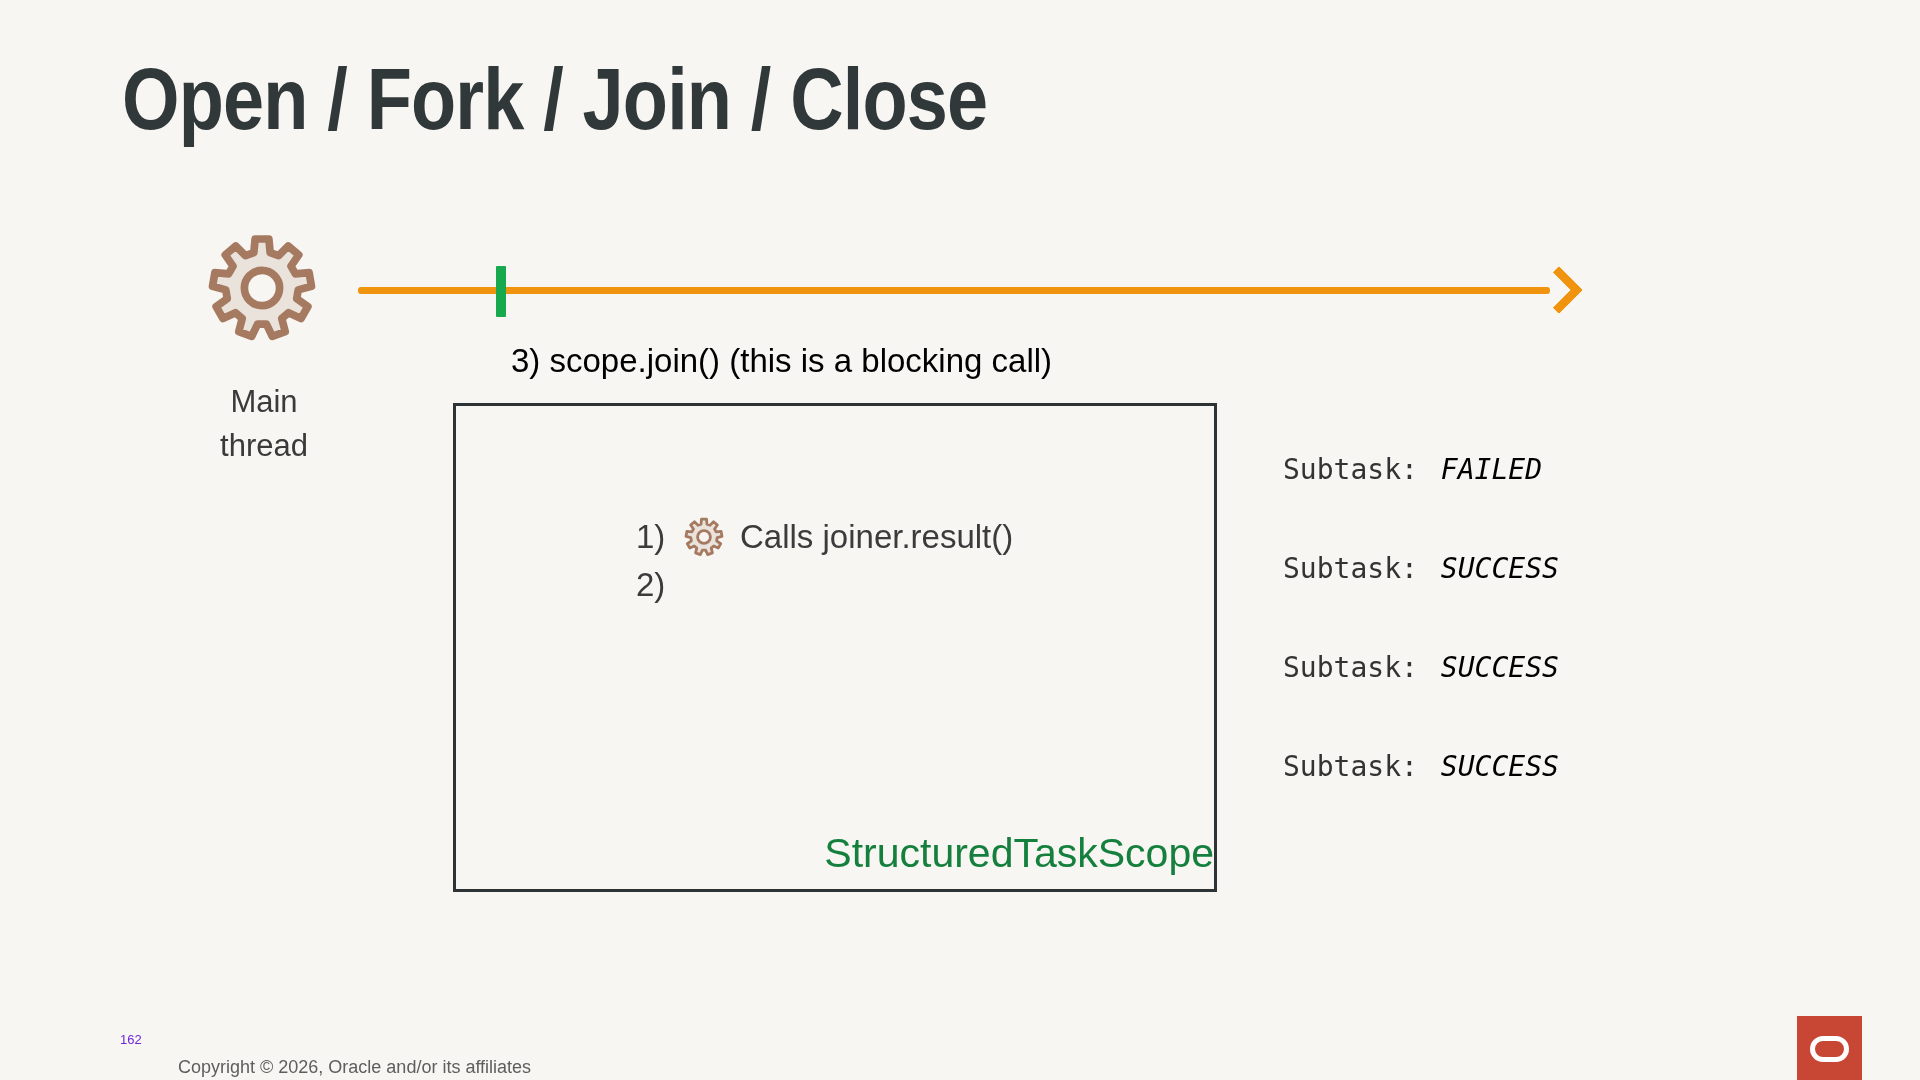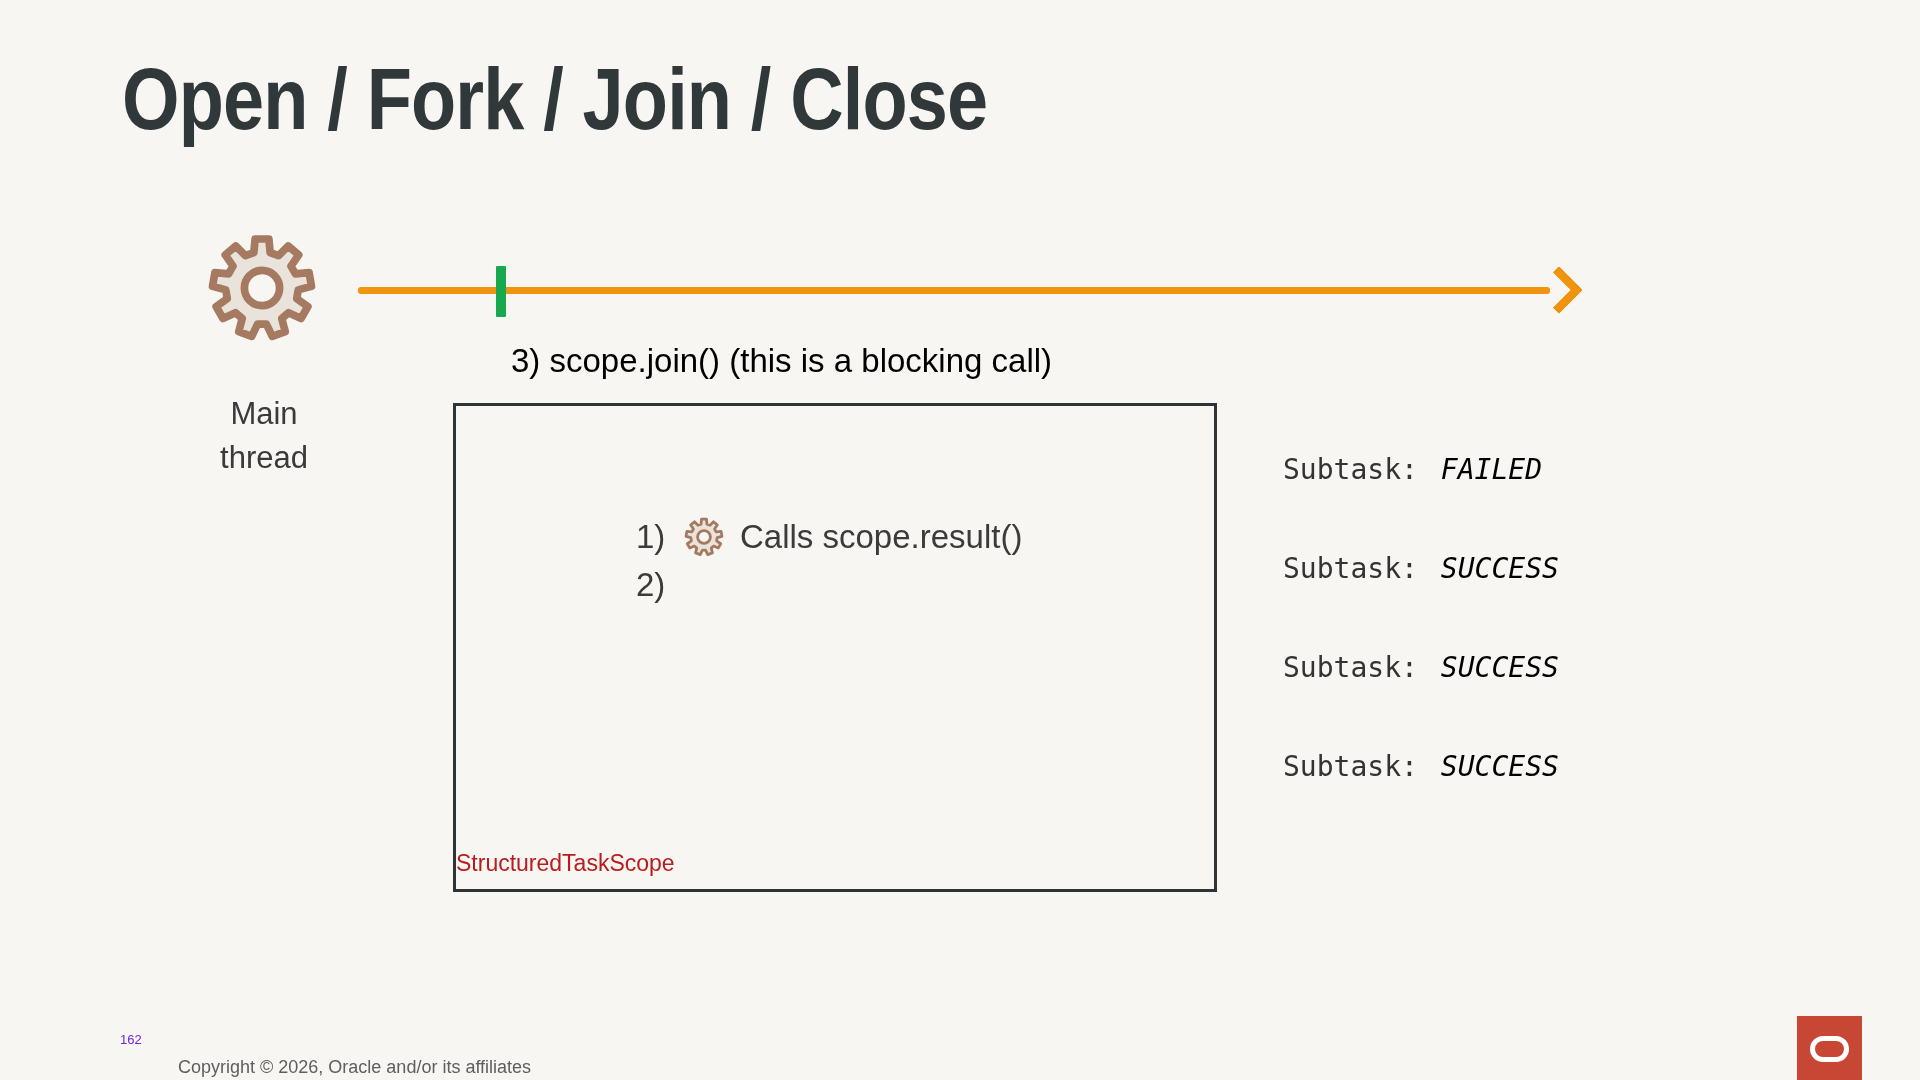--- a/index.html
+++ b/index.html
@@ -18,21 +18,21 @@
     left:122px; top:48px;
     font-size:88px; font-weight:bold;
     color:#31383a; letter-spacing:-1px;
     transform:scaleX(0.84); transform-origin:left top;
     white-space:nowrap;
   }
 
   
   .main-gear { left:207px; top:233px; }
   .main-thread-label {
-    left:174px; top:392px; width:180px;
+    left:174px; top:380px; width:180px;
     text-align:center; font-size:31px; line-height:1.42; color:#3a3a3a;
   }
 
   
   .timeline-line {
     left:358px; top:287px; width:1192px; height:7px;
     background:#f0940f; border-radius:3px;
   }
   .timeline-head {
     left:1542px; top:273px; width:34px; height:34px;
@@ -57,21 +57,21 @@
     display:flex; flex-direction:column; gap:6px;
   }
   .scope-row {
     display:flex; align-items:center; height:42px;
     font-size:33px; color:#3b3b3b; white-space:nowrap;
   }
   .scope-row .num { width:48px; }
   .scope-row .gear-slot { width:40px; height:40px; margin-right:16px; display:flex; align-items:center; }
   .scope-label {
     position:absolute; left:0; right:0; bottom:12px;
-    text-align:left; font-size:23px; color:#b91c1c;
+    text-align:right; font-size:41px; color:#15803d;
   }
 
   
   .subtask-row {
     left:1283px; height:36px;
     font-family:"DejaVu Sans Mono", monospace;
     font-size:28px; white-space:nowrap;
     display:flex; align-items:flex-start;
   }
   .subtask-row .lbl { color:#333333; margin-right:23px; }
@@ -118,21 +118,21 @@
 <div class="abs scope-box">
   <div class="scope-list">
     <div class="scope-row">
       <span class="num">1)</span>
       <span class="gear-slot">
         <svg viewBox="0 0 100 100" width="40" height="40">
           <path fill="#eae3dc" stroke="#a57a61" stroke-width="7" stroke-linejoin="round" d="M42.58 17.85 L 43.74 5.44 L 56.26 5.44 L 57.42 17.85 L 64.98 20.60 L 73.85 11.84 L 83.44 19.89 L 76.35 30.14 L 80.38 37.11 L 92.80 36.09 L 94.97 48.43 L 82.95 51.73 L 81.56 59.65 L 91.72 66.86 L 85.46 77.70 L 74.13 72.51 L 67.97 77.68 L 71.13 89.73 L 59.36 94.02 L 54.02 82.75 L 45.98 82.75 L 40.64 94.02 L 28.87 89.73 L 32.03 77.68 L 25.87 72.51 L 14.54 77.70 L 8.28 66.86 L 18.44 59.65 L 17.05 51.73 L 5.03 48.43 L 7.20 36.09 L 19.62 37.11 L 23.65 30.14 L 16.56 19.89 L 26.15 11.84 L 35.02 20.60 Z"></path>
           <circle cx="50" cy="50" r="16" fill="#f8f6f3" stroke="#a57a61" stroke-width="7"></circle>
         </svg>
       </span>
-      <span>Calls scope.result()</span>
+      <span>Calls joiner.result()</span>
     </div>
     <div class="scope-row">
       <span class="num">2)</span>
     </div>
   </div>
   <div class="scope-label">StructuredTaskScope</div>
 </div>
 
 <div class="abs subtask-row st-0">
   <span class="lbl">Subtask:</span>

